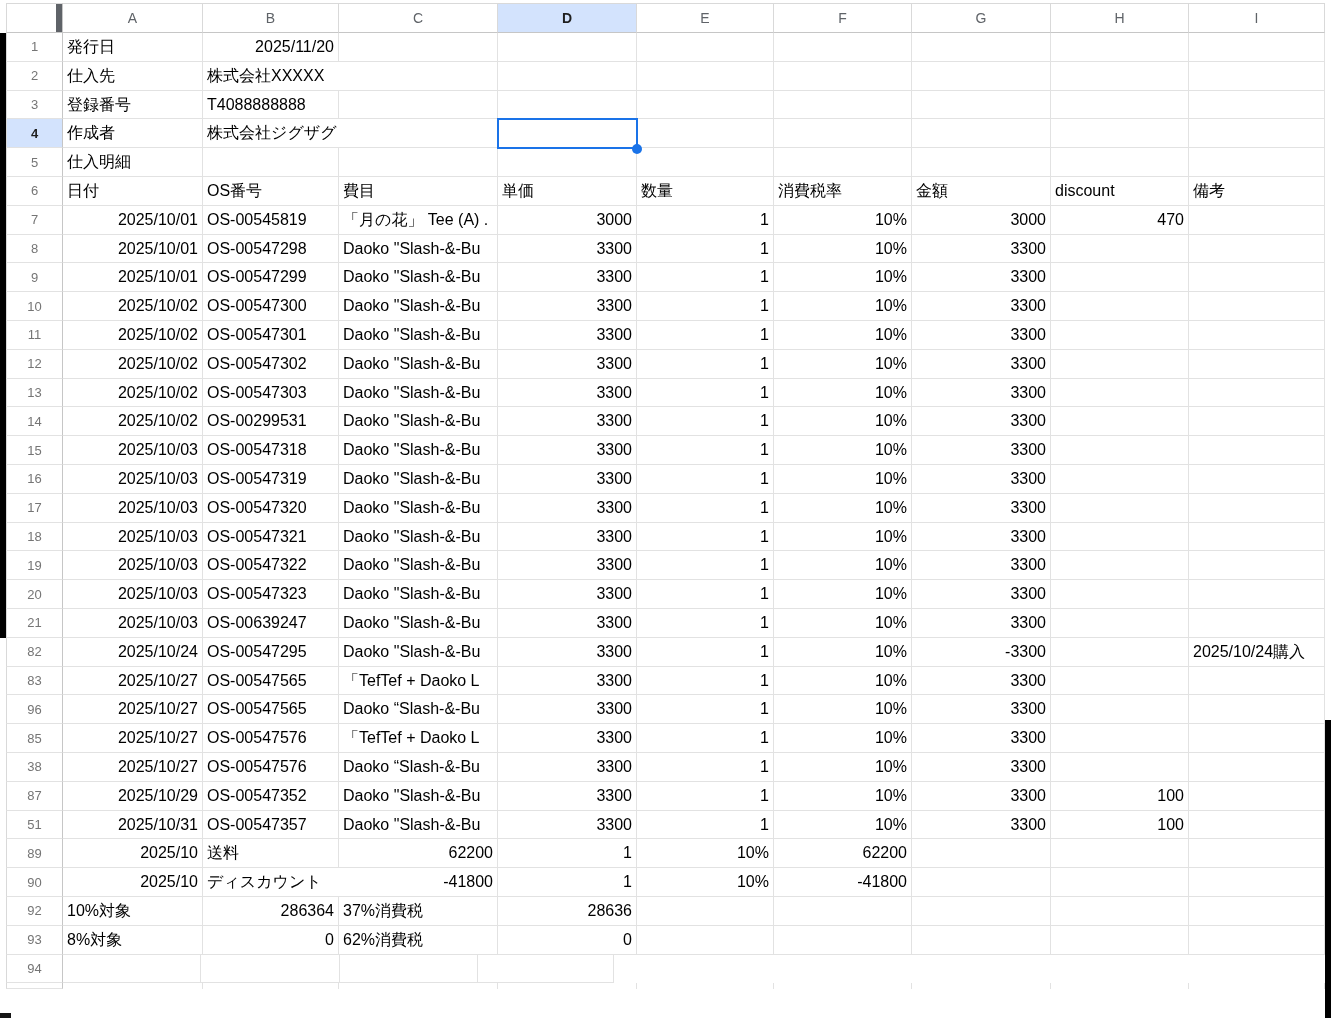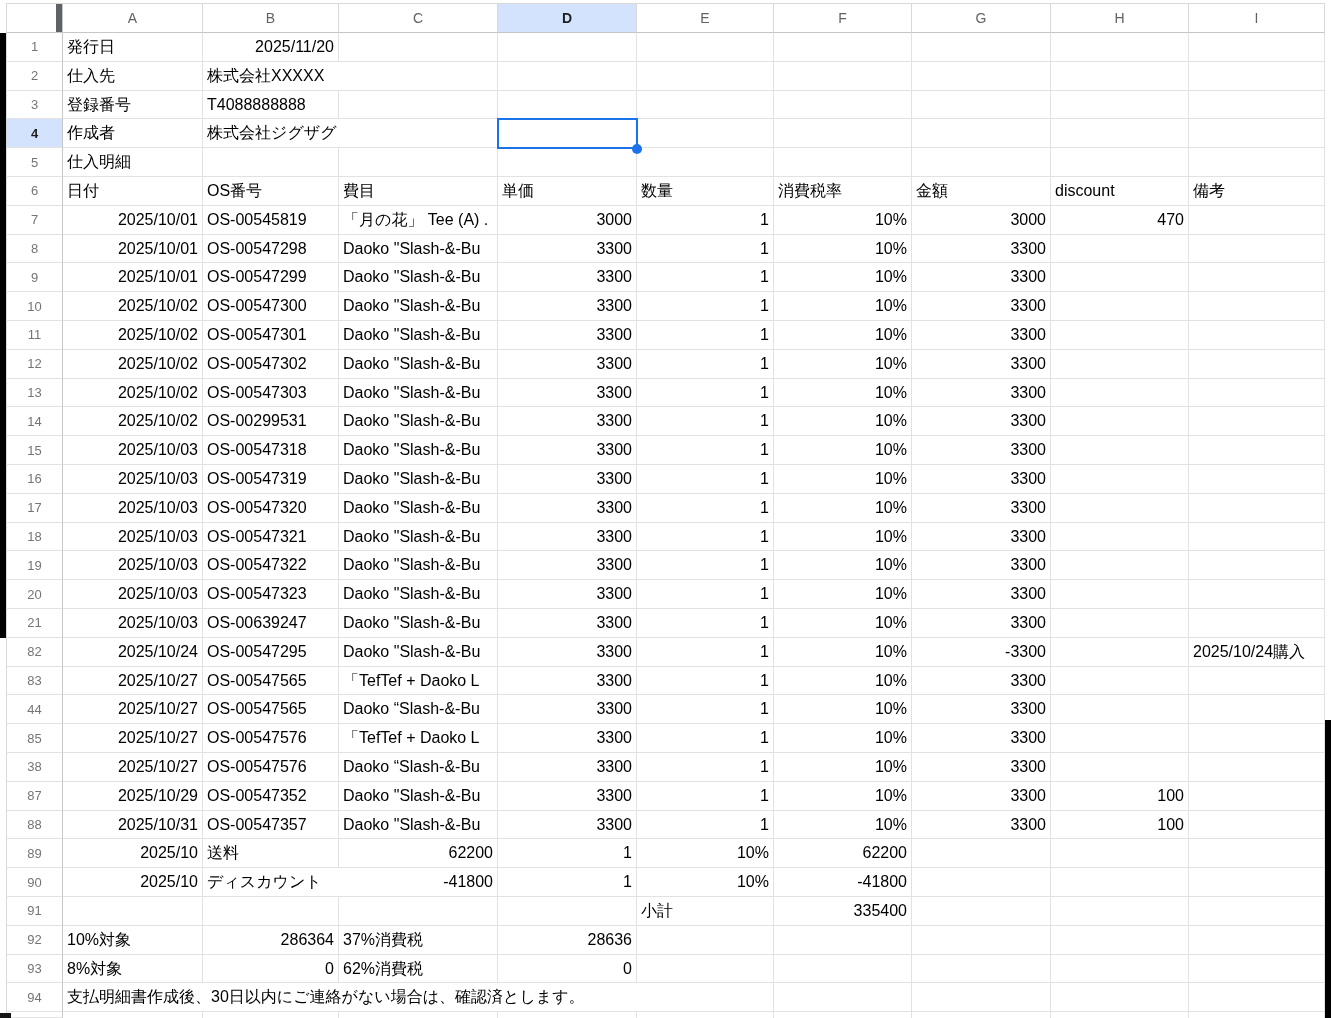--- a/index.html
+++ b/index.html
@@ -344,21 +344,21 @@
       <div class="cell w-B">OS-00547565</div>
       <div class="cell w-C">「TefTef + Daoko L</div>
       <div class="cell w-D r">3300</div>
       <div class="cell w-E r">1</div>
       <div class="cell w-F r">10%</div>
       <div class="cell w-G r">3300</div>
       <div class="cell w-H"></div>
       <div class="cell w-I"></div>
     </div>
     <div class="row">
-      <div class="rh">44</div>
+      <div class="rh">96</div>
       <div class="cell w-A r">2025/10/27</div>
       <div class="cell w-B">OS-00547565</div>
       <div class="cell w-C">Daoko “Slash-&amp;-Bu</div>
       <div class="cell w-D r">3300</div>
       <div class="cell w-E r">1</div>
       <div class="cell w-F r">10%</div>
       <div class="cell w-G r">3300</div>
       <div class="cell w-H"></div>
       <div class="cell w-I"></div>
     </div>
@@ -392,21 +392,21 @@
       <div class="cell w-B">OS-00547352</div>
       <div class="cell w-C">Daoko "Slash-&amp;-Bu</div>
       <div class="cell w-D r">3300</div>
       <div class="cell w-E r">1</div>
       <div class="cell w-F r">10%</div>
       <div class="cell w-G r">3300</div>
       <div class="cell w-H r">100</div>
       <div class="cell w-I"></div>
     </div>
     <div class="row">
-      <div class="rh">88</div>
+      <div class="rh">51</div>
       <div class="cell w-A r">2025/10/31</div>
       <div class="cell w-B">OS-00547357</div>
       <div class="cell w-C">Daoko "Slash-&amp;-Bu</div>
       <div class="cell w-D r">3300</div>
       <div class="cell w-E r">1</div>
       <div class="cell w-F r">10%</div>
       <div class="cell w-G r">3300</div>
       <div class="cell w-H r">100</div>
       <div class="cell w-I"></div>
     </div>
@@ -428,32 +428,20 @@
       <div class="cell w-B nb">ディスカウント</div>
       <div class="cell w-C r">-41800</div>
       <div class="cell w-D r">1</div>
       <div class="cell w-E r">10%</div>
       <div class="cell w-F r">-41800</div>
       <div class="cell w-G"></div>
       <div class="cell w-H"></div>
       <div class="cell w-I"></div>
     </div>
     <div class="row">
-      <div class="rh">91</div>
-      <div class="cell w-A"></div>
-      <div class="cell w-B"></div>
-      <div class="cell w-C"></div>
-      <div class="cell w-D"></div>
-      <div class="cell w-E">小計</div>
-      <div class="cell w-F r">335400</div>
-      <div class="cell w-G"></div>
-      <div class="cell w-H"></div>
-      <div class="cell w-I"></div>
-    </div>
-    <div class="row">
       <div class="rh">92</div>
       <div class="cell w-A">10%対象</div>
       <div class="cell w-B r">286364</div>
       <div class="cell w-C">37%消費税</div>
       <div class="cell w-D r">28636</div>
       <div class="cell w-E"></div>
       <div class="cell w-F"></div>
       <div class="cell w-G"></div>
       <div class="cell w-H"></div>
       <div class="cell w-I"></div>
@@ -465,21 +453,20 @@
       <div class="cell w-C">62%消費税</div>
       <div class="cell w-D r">0</div>
       <div class="cell w-E"></div>
       <div class="cell w-F"></div>
       <div class="cell w-G"></div>
       <div class="cell w-H"></div>
       <div class="cell w-I"></div>
     </div>
     <div class="row">
       <div class="rh">94</div>
-      <div class="cell" style="width: 711px;">支払明細書作成後、30日以内にご連絡がない場合は、確認済とします。</div>
       <div class="cell w-F"></div>
       <div class="cell w-G"></div>
       <div class="cell w-H"></div>
       <div class="cell w-I"></div>
     </div>
     <div class="row partial">
       <div class="rh"></div>
       <div class="cell w-A"></div>
       <div class="cell w-B"></div>
       <div class="cell w-C"></div>

